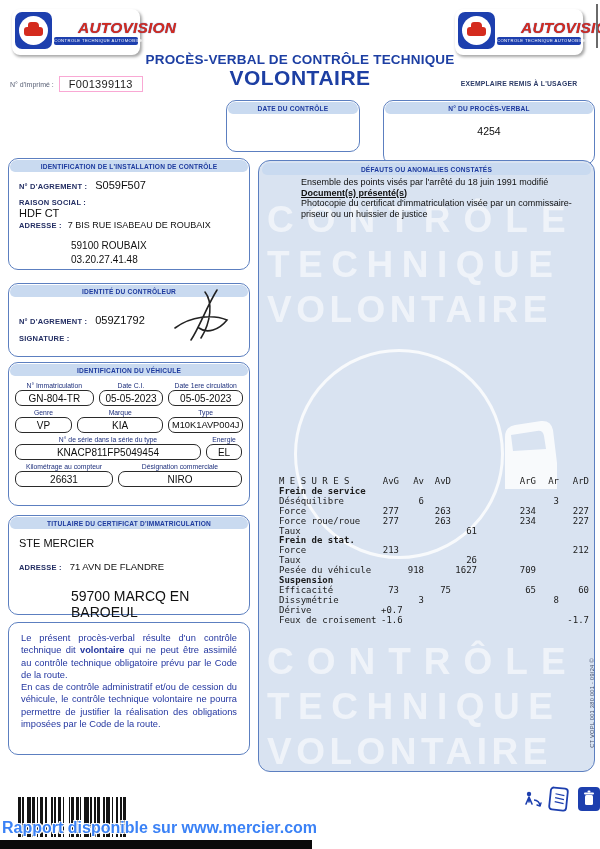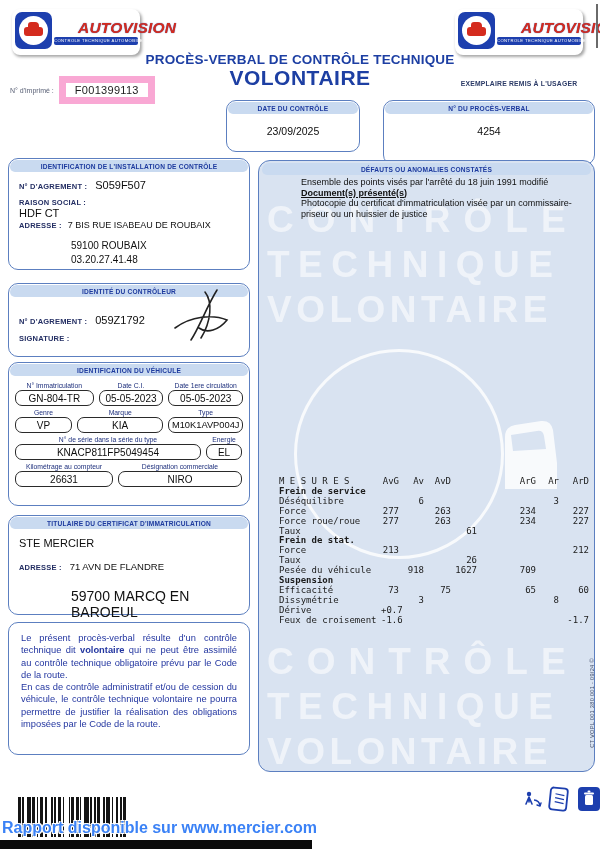--- a/index.html
+++ b/index.html
@@ -18,21 +18,21 @@
               text-shadow:0 0 1px #24439f;white-space:nowrap;margin-left:24px;}
   .logo-tag{background:#1d3fae;color:#fff;font-size:4.2px;text-align:center;border-radius:2px;
             padding:1.5px 0;margin-top:1px;letter-spacing:.4px;white-space:nowrap;}
 
   
   .title{position:absolute;left:135px;top:53px;width:330px;text-align:center;color:#1d3fa3;font-weight:bold;}
   .title .t1{font-size:13.5px;letter-spacing:.2px;line-height:14px;}
   .title .t2{font-size:21px;letter-spacing:.5px;line-height:22px;}
   .printed{position:absolute;left:10px;top:76px;display:flex;align-items:center;}
   .printed .plab{font-size:7px;color:#5a6176;margin-right:5px;}
-  .printed .pbox{border:7px solid #f9a8d4;padding:1px 9px;font-size:11px;color:#1c1c1c;letter-spacing:.3px;}
+  .printed .pbox{border:1px solid #f9a8d4;padding:1px 9px;font-size:11px;color:#1c1c1c;letter-spacing:.3px;}
   .copy-note{position:absolute;left:448px;top:80px;width:142px;text-align:center;font-size:6.8px;color:#2b3a66;font-weight:bold;letter-spacing:.2px;}
 
   
   .panel{position:absolute;background:#fff;border:1.6px solid #5c7fc0;border-radius:10px;box-sizing:border-box;}
   .band{height:12px;background:#c9daf0;border-radius:7px 7px 5px 5px;margin:1px;
         display:flex;align-items:center;justify-content:center;
         font-size:6.6px;font-weight:bold;color:#1d3a9e;letter-spacing:.2px;white-space:nowrap;}
 
   .lab{font-size:7.5px;color:#232e63;font-weight:bold;letter-spacing:.2px;}
   .val{font-size:11px;color:#0d0d0d;}
@@ -123,21 +123,20 @@
   </div>
 
   <div class="printed">
     <span class="plab">N° d'imprimé :</span>
     <span class="pbox">F001399113</span>
   </div>
   <div class="copy-note">EXEMPLAIRE REMIS À L'USAGER</div>
 
   <div class="panel ibox" style="left:226px;top:100px;width:134px;height:52px;">
     <div class="band">DATE DU CONTRÔLE</div>
-    <div class="ival">23/09/2025</div>
   </div>
   <div class="panel ibox" style="left:383px;top:100px;width:212px;height:65px;">
     <div class="band">N° DU PROCÈS-VERBAL</div>
     <div class="ival">4254</div>
   </div>
 
   <div class="panel" style="left:8px;top:158px;width:242px;height:112px;">
     <div class="band">IDENTIFICATION DE L'INSTALLATION DE CONTRÔLE</div>
     <div class="trow" style="margin-top:7px;">
       <span class="lab">N° D'AGREMENT :</span>

